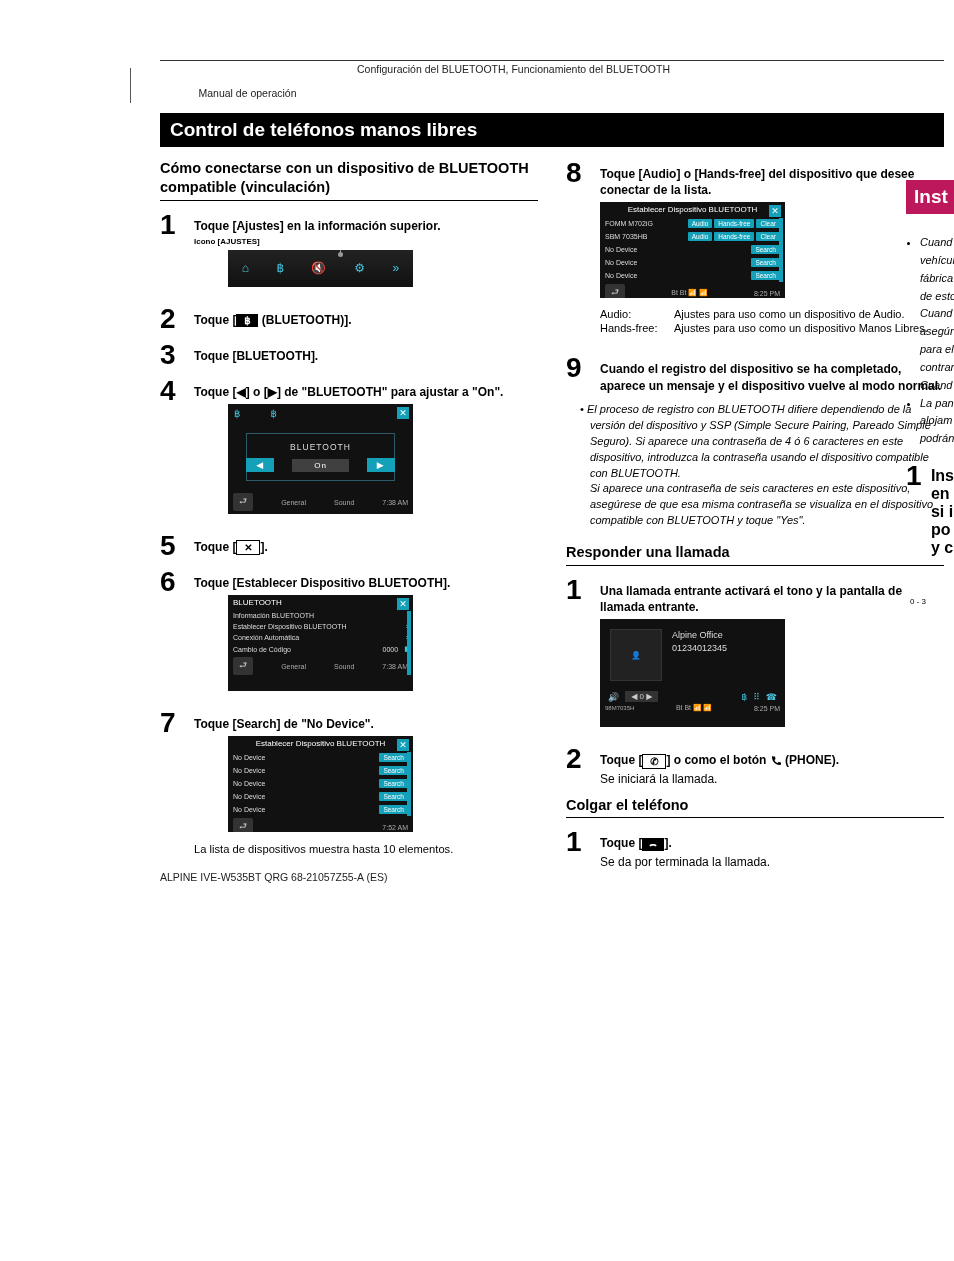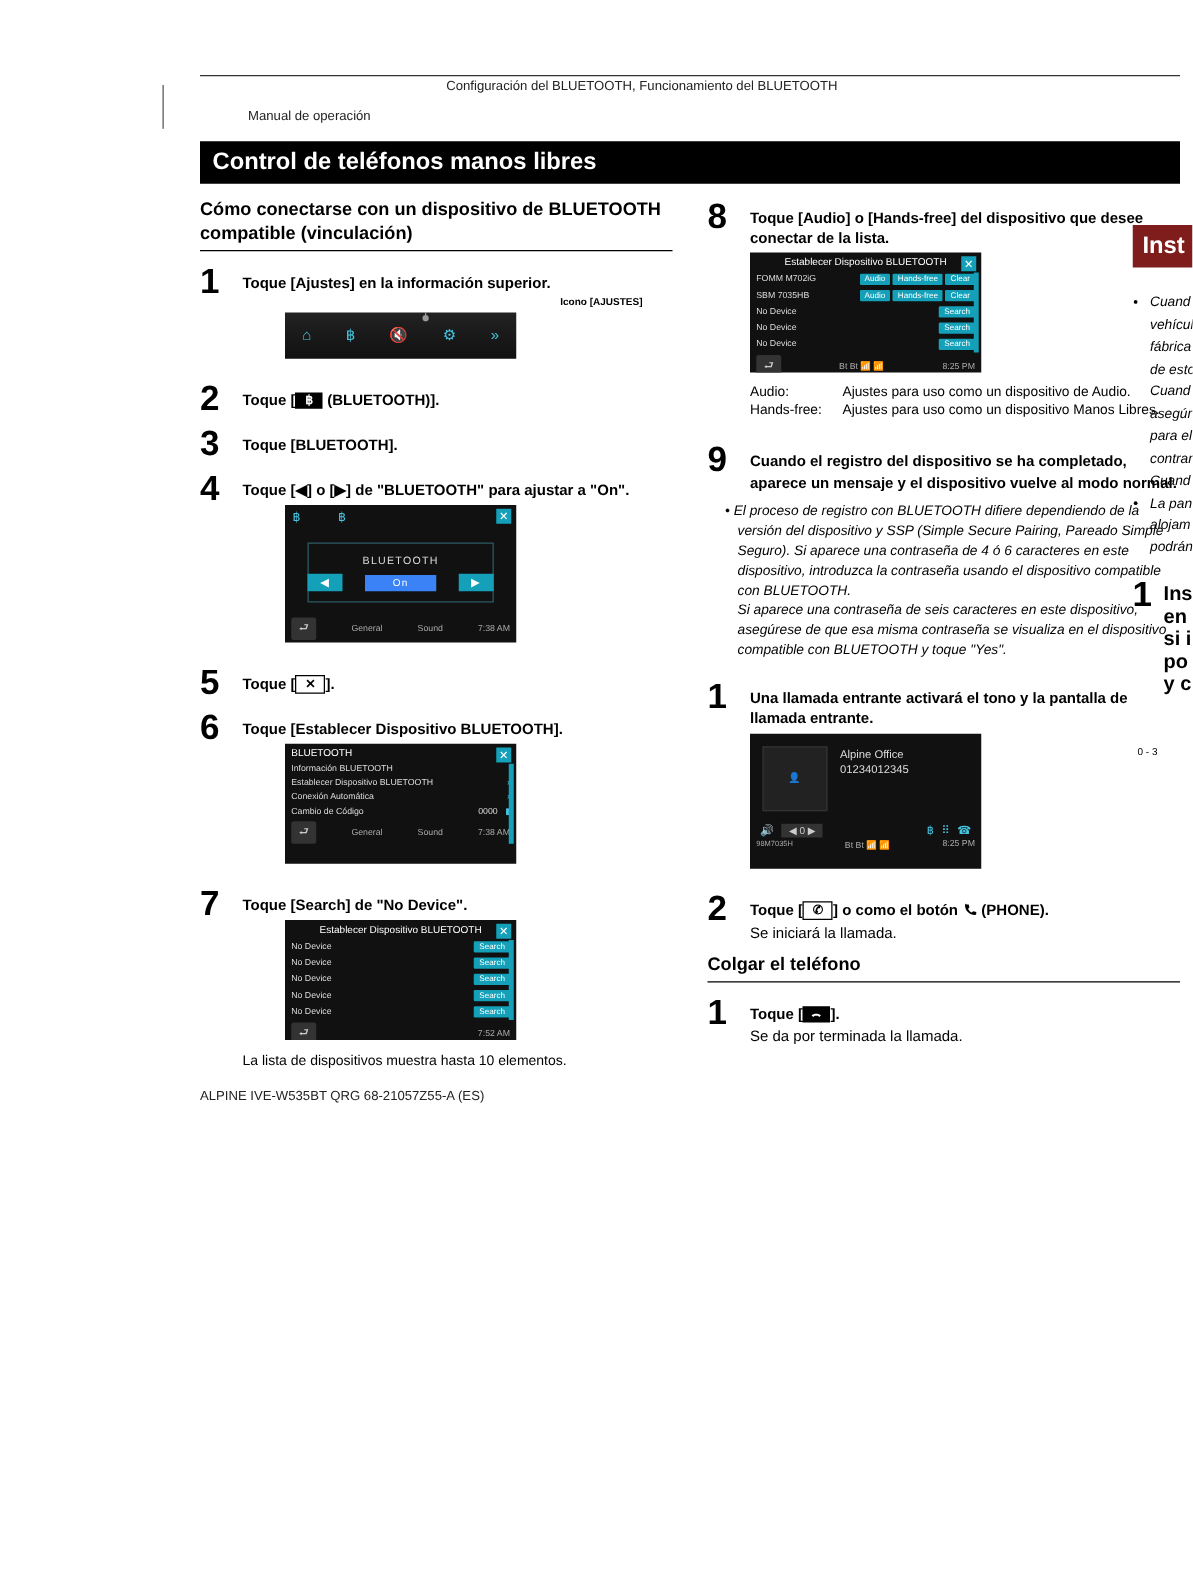--- a/index.html
+++ b/index.html
@@ -83,21 +83,20 @@
     flex: 0 0 34px;
   }
   .step-body {
     flex: 1;
     padding-top: 7px;
     font-size: 12px;
   }
   .step-body .bold { font-weight: 700; line-height: 1.35; }
   .step-body .plain { font-weight: 400; line-height: 1.4; margin-top: 2px;}
   .caption-right {
-    text-align: right;
     font-size: 8px;
     font-weight: 700;
     margin: 3px 24px 0 0;
   }
   .figure {
     margin: 4px 0 10px 34px;
     width: 185px;
   }
   .figure img, .fakeimg {
     display: block;
@@ -163,21 +162,21 @@
     color:#222;
   }
   
   .cut-panel {
     position:absolute;
     right:0; top:180px;
     width:48px;
     overflow:hidden;
   }
   .cut-banner{
-    background:#7f1d1d;color:#fff;font-weight:700;font-size:19px;padding:6px 8px;
+    background:#be185d;color:#fff;font-weight:700;font-size:19px;padding:6px 8px;
   }
   .cut-list{
     font-style:italic; font-size:11px; line-height:1.35; padding:10px 0 0 10px;
     white-space:nowrap;
   }
   .cut-list li{list-style:disc; margin-left:4px; margin-bottom:3px;}
   .cut-step{display:flex;margin-top:14px;}
   .cut-step .n{font-size:28px;font-weight:700;width:30px;}
   .cut-step .t{font-size:16px;font-weight:700;padding-top:7px;white-space:nowrap;}
   .scale{font-size:8px;margin-top:40px;margin-left:4px;}
@@ -197,21 +196,21 @@
   .fig1 .dot::after{content:"";position:absolute;left:-2px;bottom:-3px;width:5px;height:5px;border-radius:50%;background:#999;}
   
   .figBT{height:110px;}
   .figBT .tabs{display:flex;color:#46c4e0;font-size:10px;padding:4px 6px;gap:30px;}
   .figBT .center{
     margin:10px 18px;border:1px solid #2d5a66;padding:8px 0;text-align:center;
     color:#ddd;font-size:8.5px;letter-spacing:1px;
   }
   .figBT .onrow{display:flex;align-items:center;justify-content:center;gap:18px;margin-top:6px;}
   .figBT .onrow .arr{background:#13a0b8;color:#fff;padding:2px 10px;font-size:9px;}
-  .figBT .onrow .on{background:#3b82f6;color:#fff;padding:2px 22px;font-size:8px;}
+  .figBT .onrow .on{background:#404040;color:#fff;padding:2px 22px;font-size:8px;}
   
   .figCall{height:108px;}
   .figCall .top{display:flex;padding:10px;gap:10px;}
   .figCall .ava{width:50px;height:50px;background:#222;border:1px solid #333;display:flex;align-items:center;justify-content:center;color:#555;}
   .figCall .info{color:#ddd;font-size:9px;line-height:1.4;}
   .figCall .bar{display:flex;align-items:center;gap:6px;padding:0 8px;color:#46c4e0;font-size:9px;}
   .figCall .vol{background:#333;color:#ccc;padding:1px 6px;font-size:8px;}
 </style>
 </head>
 <body>
@@ -438,20 +437,21 @@
       <div class="step">
         <div class="step-num">9</div>
         <div class="step-body">
           <div class="bold">Cuando el registro del dispositivo se ha completado, aparece un mensaje y el dispositivo vuelve al modo normal.</div>
         </div>
       </div>
 
       <div class="bullet-note">• <span style="white-space:pre-line;">El proceso de registro con BLUETOOTH difiere dependiendo de la versión del dispositivo y SSP (Simple Secure Pairing, Pareado Simple Seguro). Si aparece una contraseña de 4 ó 6 caracteres en este dispositivo, introduzca la contraseña usando el dispositivo compatible con BLUETOOTH.
 Si aparece una contraseña de seis caracteres en este dispositivo, asegúrese de que esa misma contraseña se visualiza en el dispositivo compatible con BLUETOOTH y toque "Yes".</span></div>
 
+      <div class="sub-heading">Responder una llamada</div>
 
       <div class="step">
         <div class="step-num">1</div>
         <div class="step-body">
           <div class="bold">Una llamada entrante activará el tono y la pantalla de llamada entrante.</div>
           <div class="figure" style="margin-left:0;">
             <div class="fakeimg figCall">
               <div class="top">
                 <div class="ava">👤</div>
                 <div class="info">

